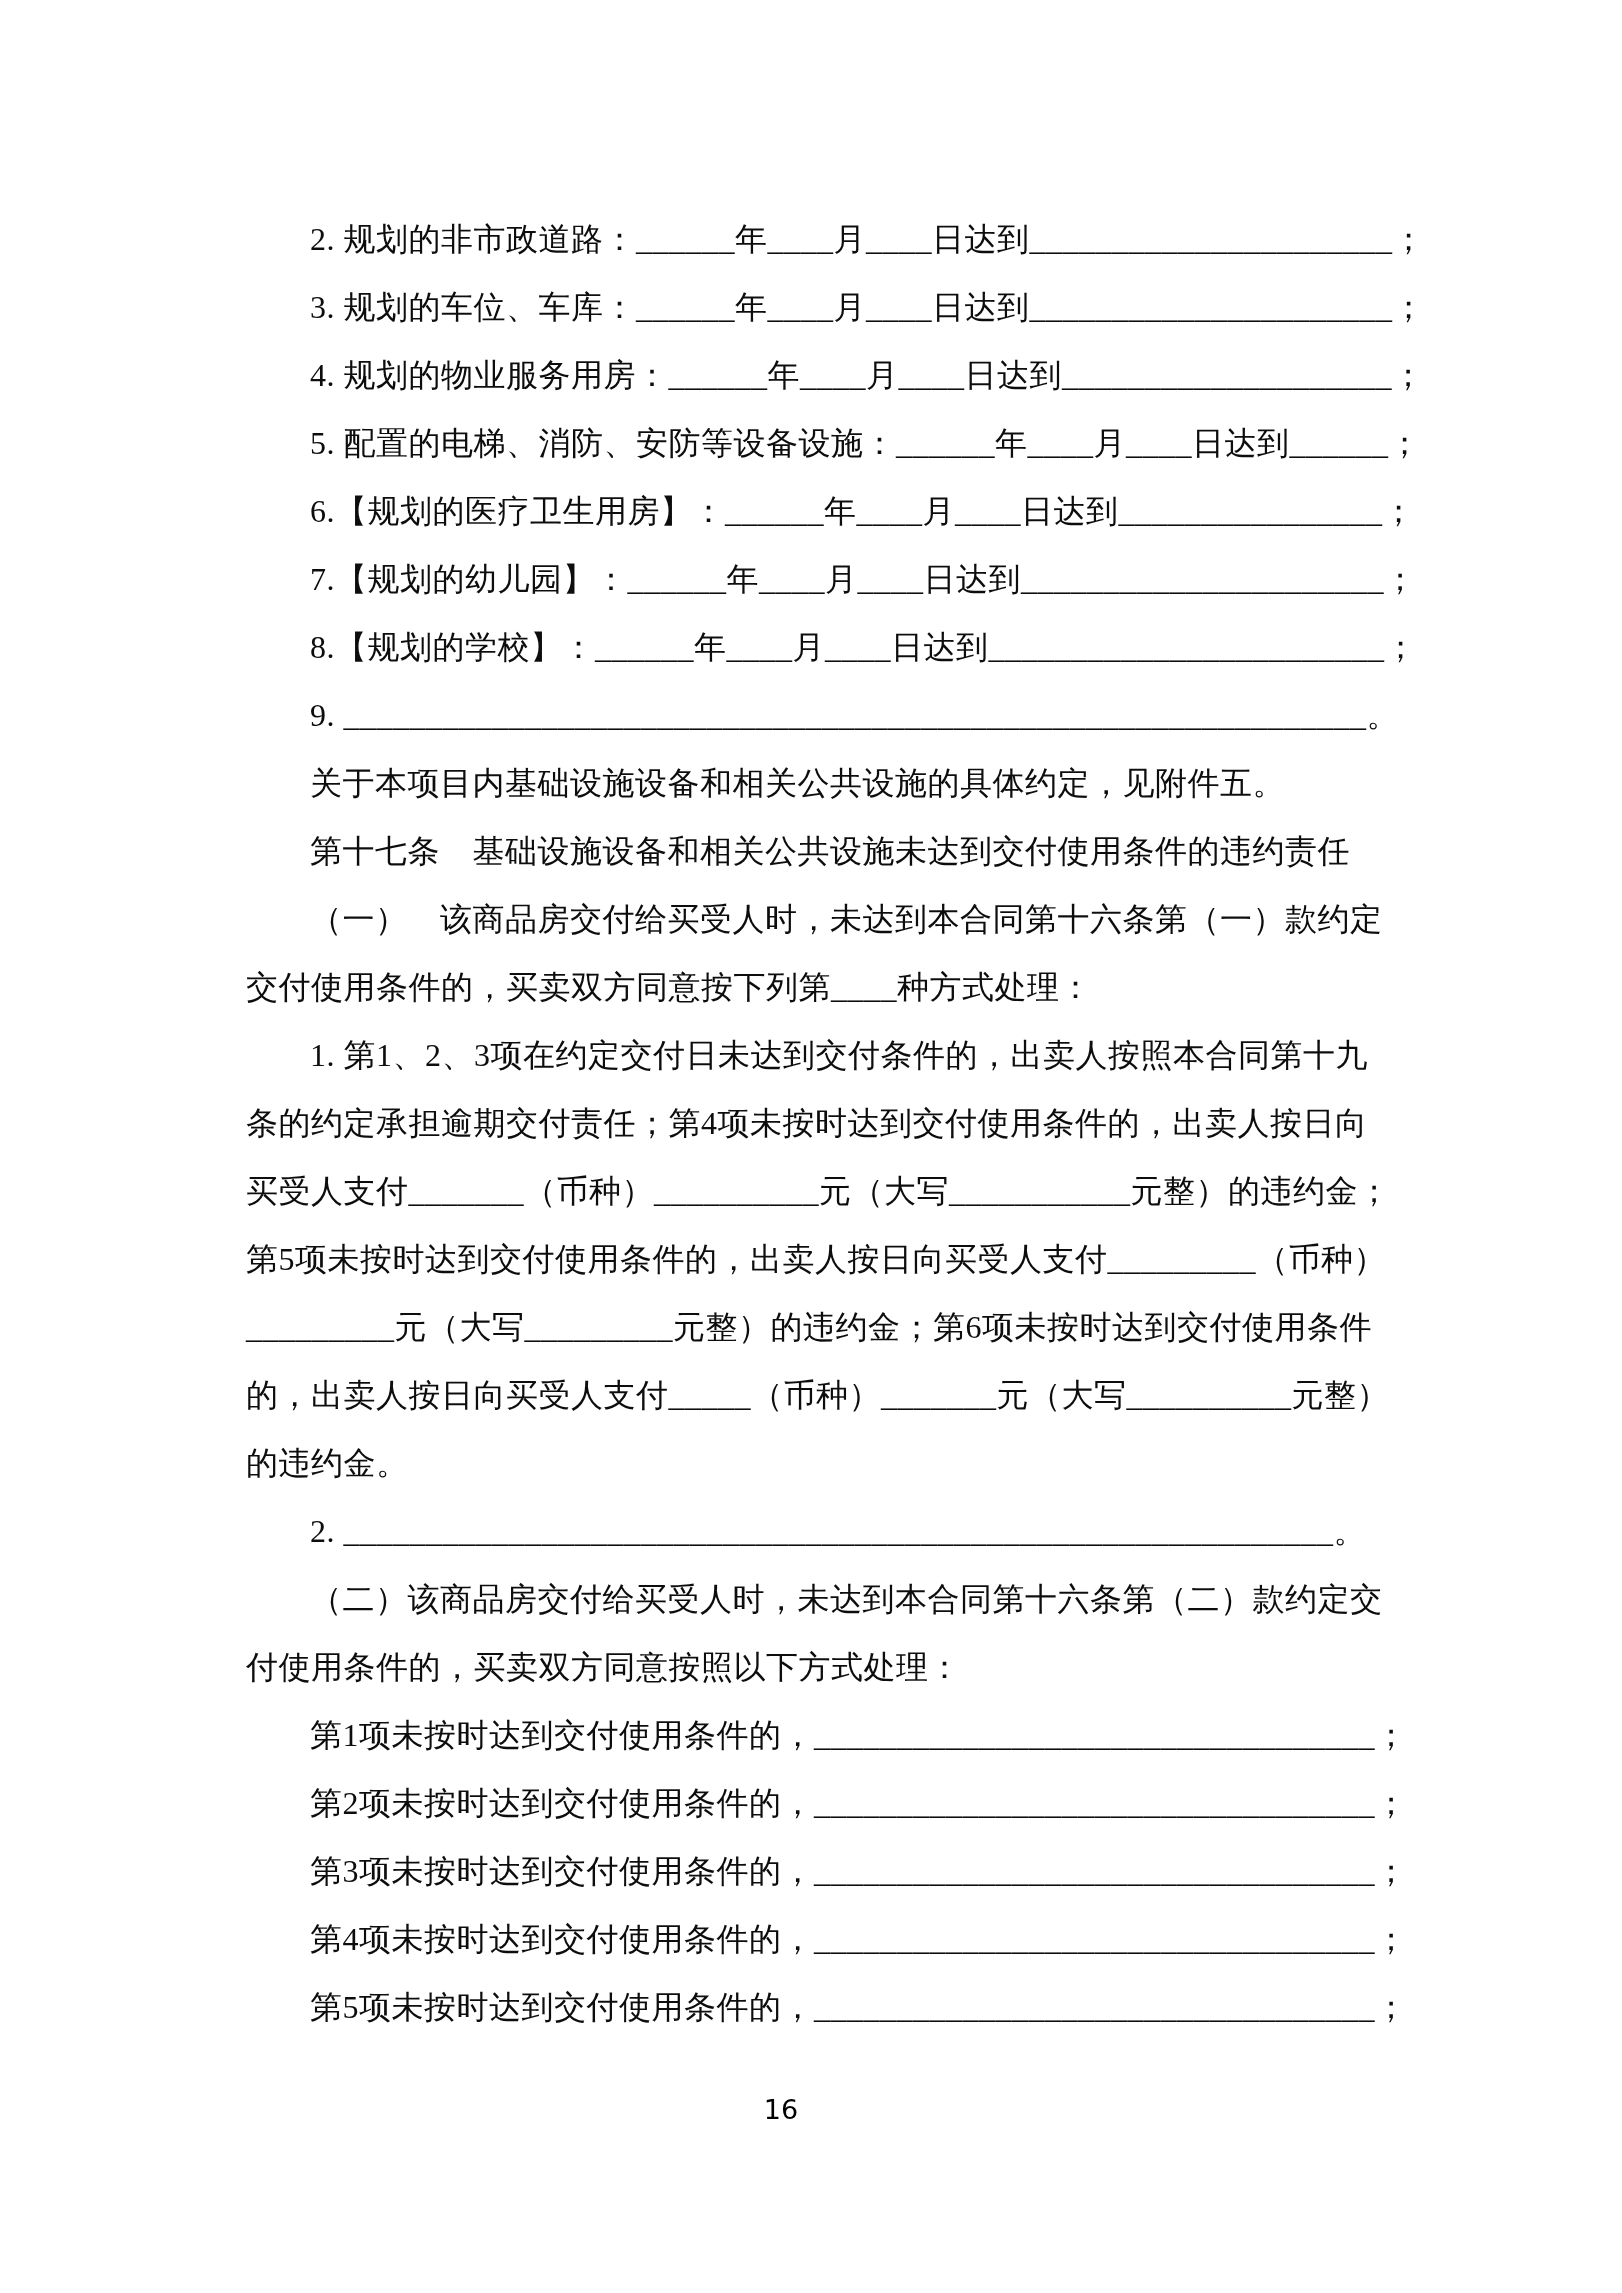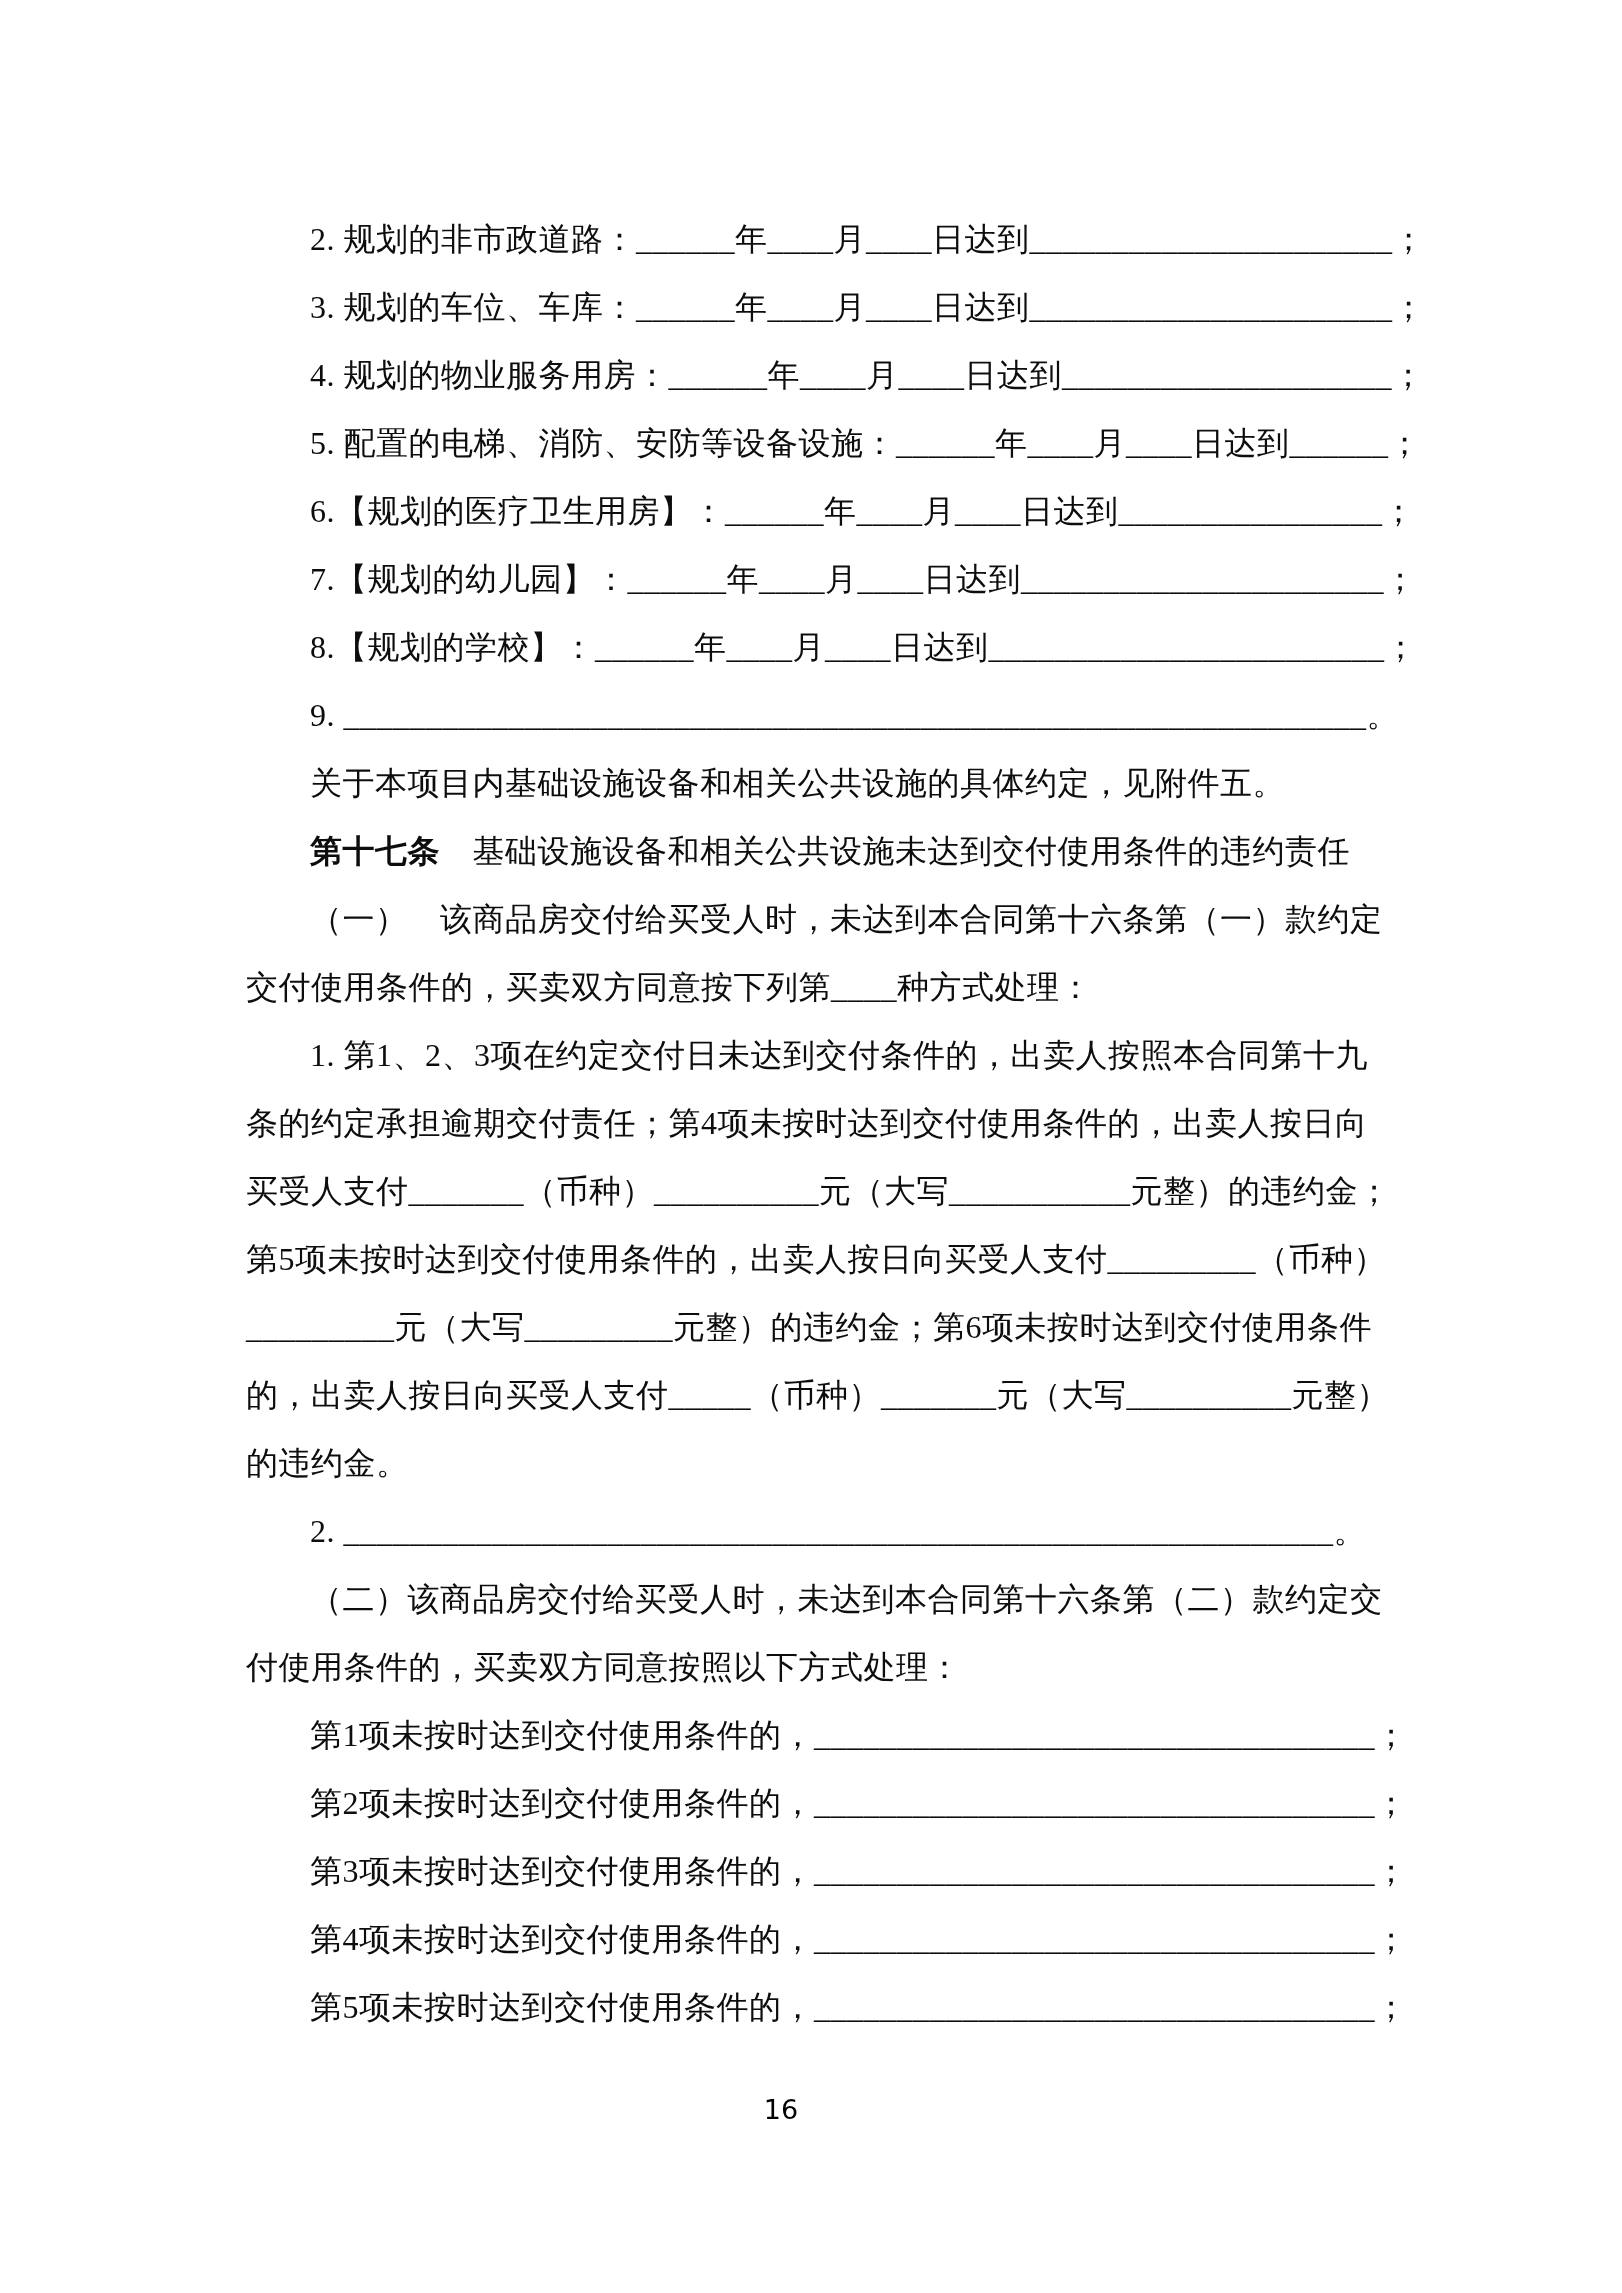--- a/index.html
+++ b/index.html
@@ -17,21 +17,21 @@
     left:246px;
     top:205px;
     width:1182px;
     font-size:32px;
     line-height:68px;
     white-space:pre;
     letter-spacing:0.5px;
   }
   .line{height:68px;}
   .indent{padding-left:64px;}
-  .bold{font-weight:bold;}
+  .bold{font-weight:normal;}
   .page-number{
     position:absolute;
     top:2094px;
     left:0;
     width:1562px;
     text-align:center;
     font-family:"DejaVu Sans","Liberation Sans",sans-serif;
     font-size:27px;
     color:#000;
   }

